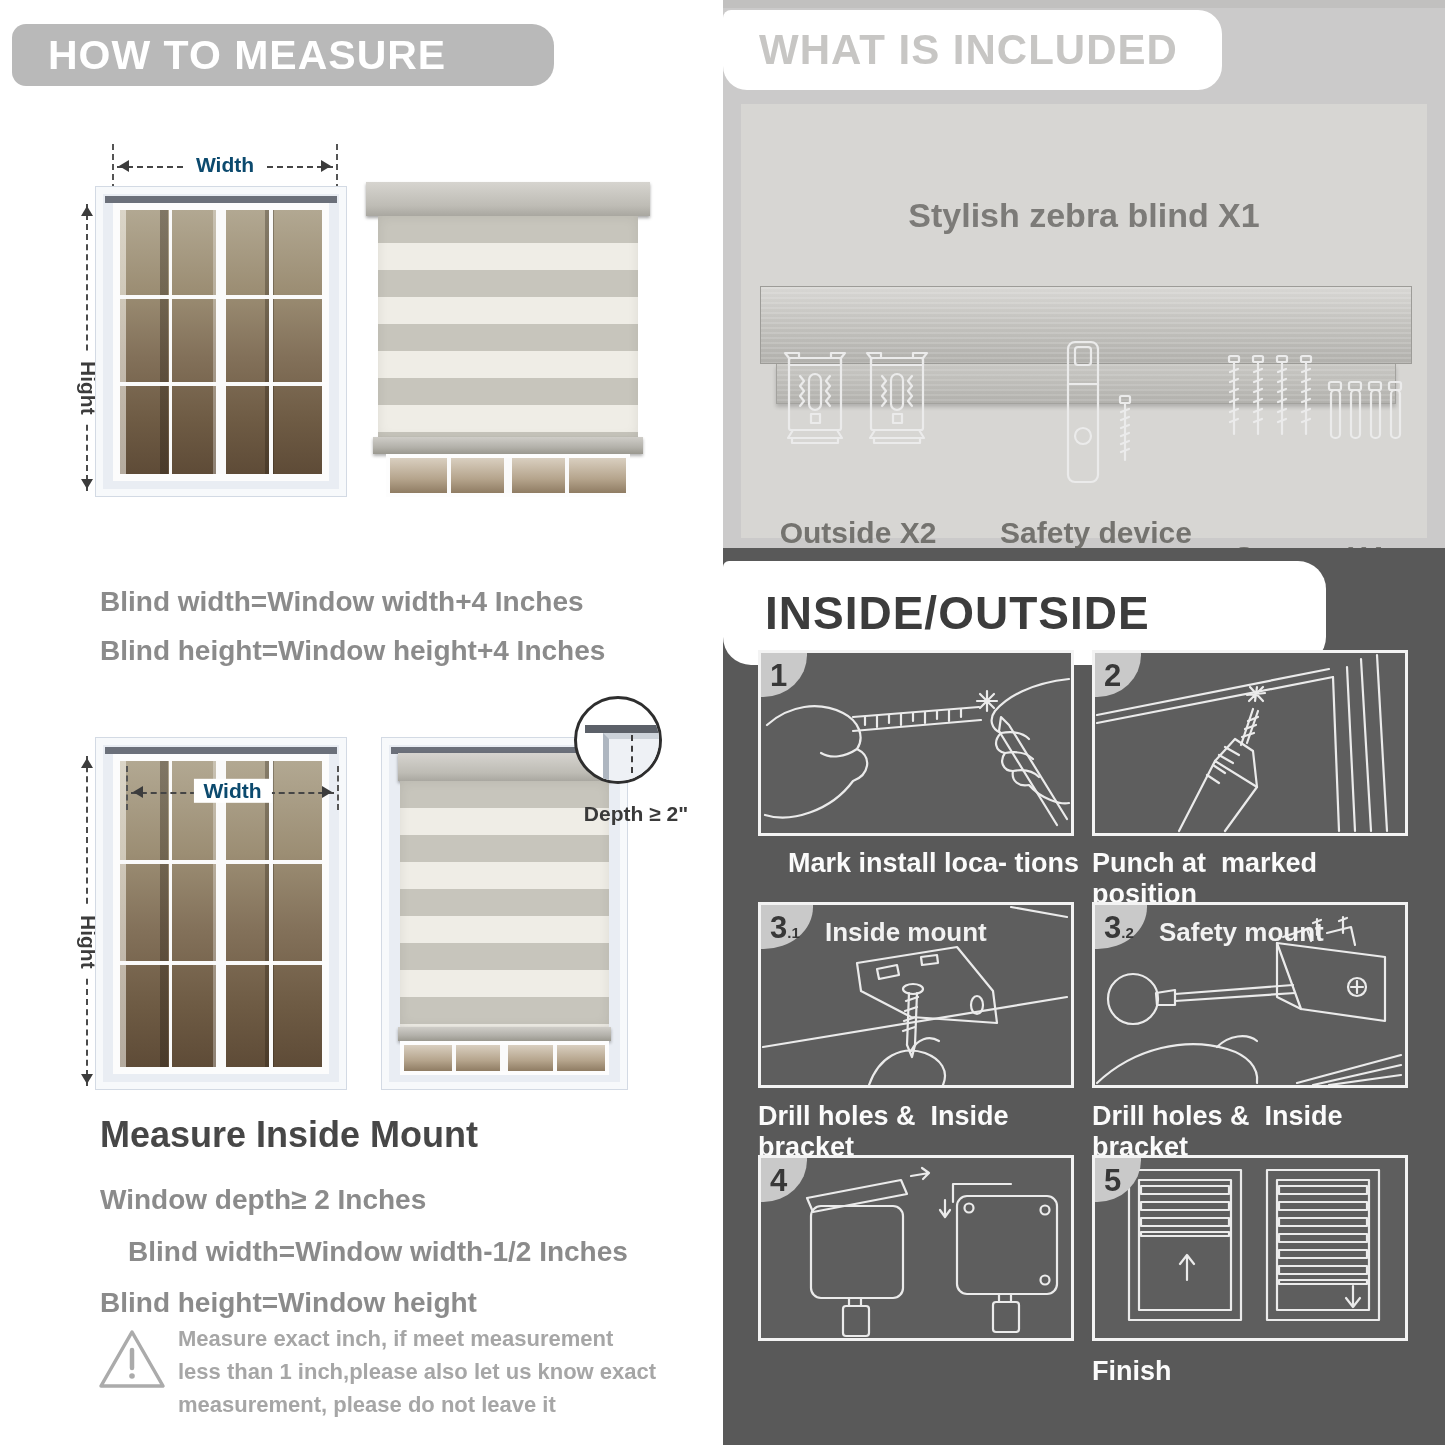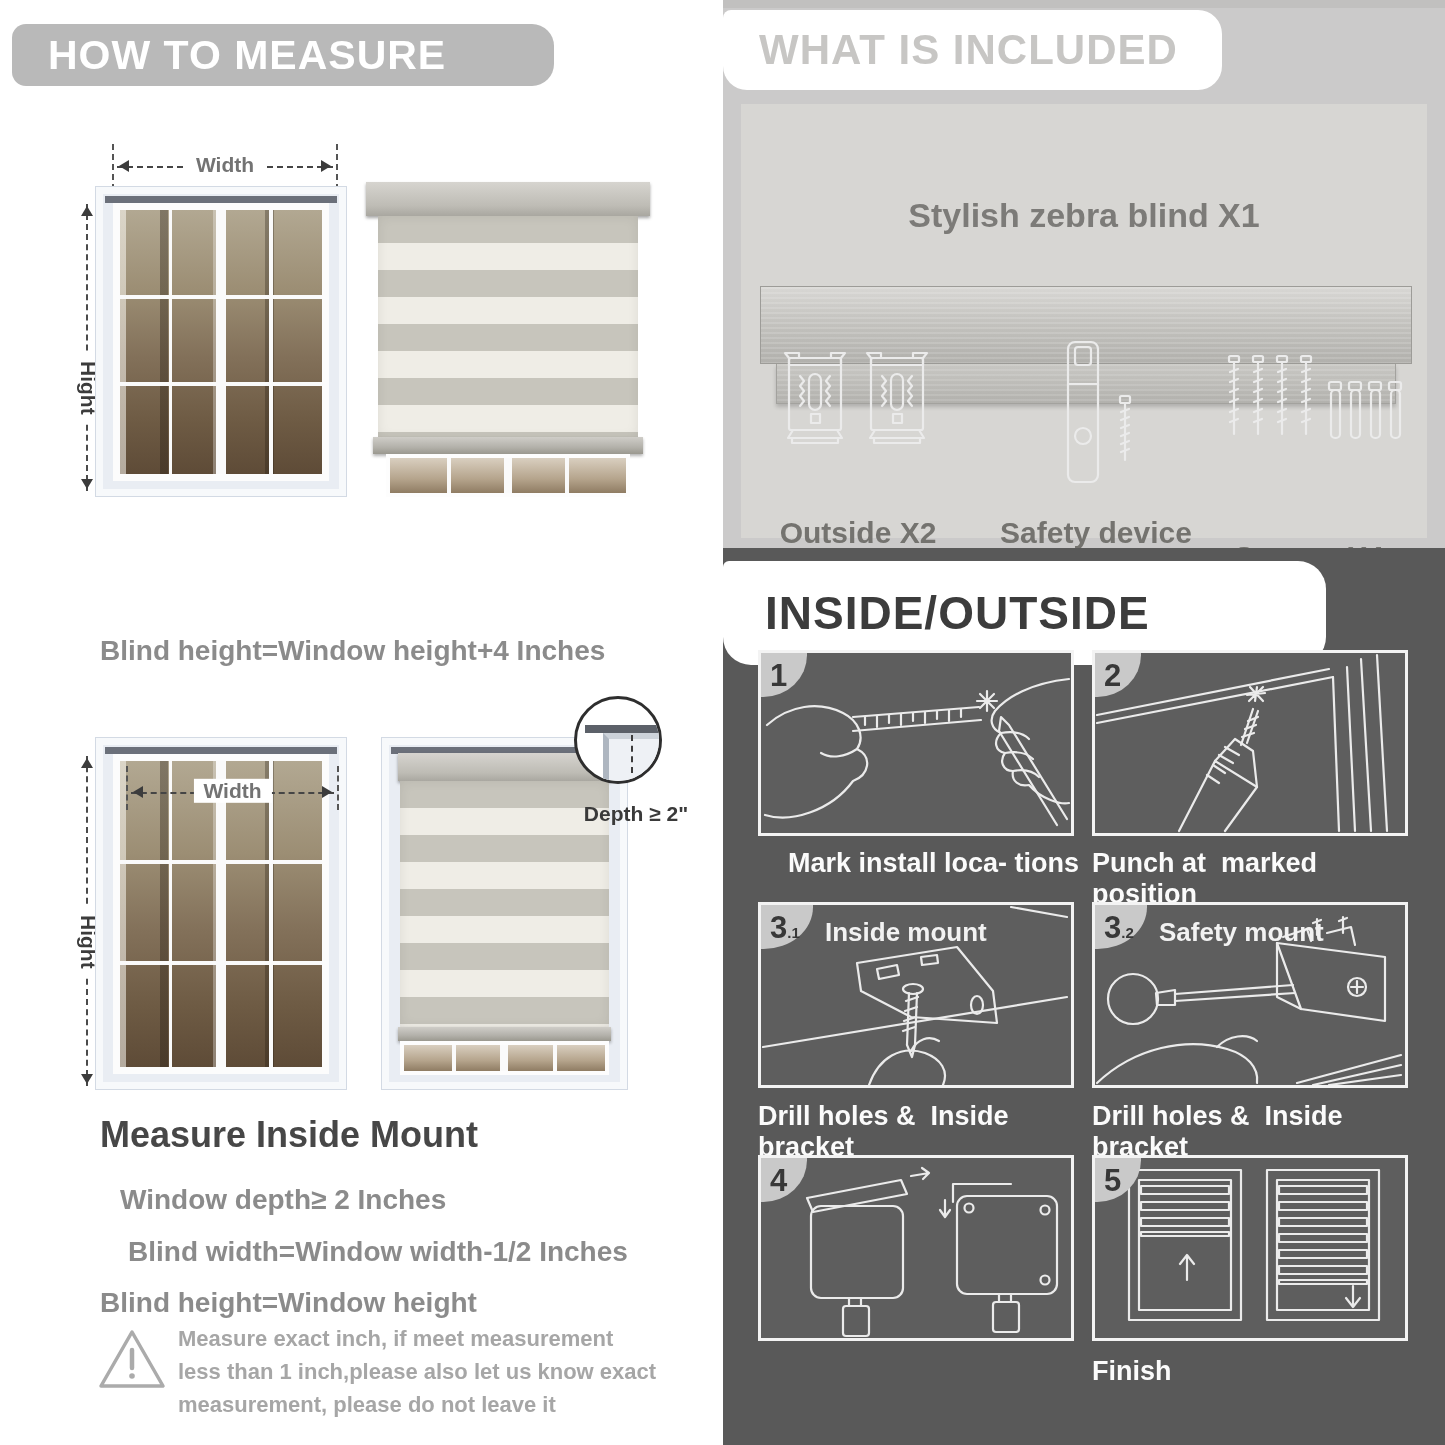--- a/index.html
+++ b/index.html
@@ -34,21 +34,21 @@
 
   
   .dimh { position:absolute; }
   .dimh .guide-l, .dimh .guide-r { position:absolute; top:0; bottom:0; width:0; border-left:2px dashed #555; }
   .dimh .guide-l { left:0; } .dimh .guide-r { right:0; }
   .dimh .dline { position:absolute; left:5px; right:5px; height:0; border-top:2px dashed #454545; }
   .dimh .ah-l, .dimh .ah-r { position:absolute; width:0; height:0; border:6px solid transparent; }
   .dimh .ah-l { left:1px; border-right:10px solid #3c3c3c; margin-top:-6px; }
   .dimh .ah-r { right:1px; border-left:10px solid #3c3c3c; margin-top:-6px; }
   .dimh .dlabel { position:absolute; left:50%; transform:translate(-50%,-55%); background:#ffffff;
-    padding:0 10px; font-size:21px; font-weight:bold; color:#737373; }
+    padding:0 10px; font-size:21px; font-weight:bold; color:#0c4a6e; }
   .dimv { position:absolute; width:30px; }
   .dimv .dline { position:absolute; left:14px; top:4px; bottom:4px; width:0; border-left:2px dashed #4a4a4a; }
   .dimv .ah-u { position:absolute; left:9px; top:0; width:0; height:0; border:6px solid transparent; border-bottom:10px solid #3c3c3c; }
   .dimv .ah-d { position:absolute; left:9px; bottom:0; width:0; height:0; border:6px solid transparent; border-top:10px solid #3c3c3c; }
   .dimv .dlabel { position:absolute; left:4px; background:#ffffff; padding:8px 0;
     font-size:21px; font-weight:bold; color:#3c3c3c; writing-mode:vertical-rl; }
 
   
   .blind { position:absolute; }
   .cassette { position:absolute; left:0; right:0; top:0; height:34px;
@@ -155,20 +155,21 @@
 
   <div class="blind" style="left:366px; top:182px; width:284px; height:315px;">
     <div class="cassette"></div>
     <div class="zebra" style="left:12px; right:12px; top:34px; bottom:59px;"></div>
     <div class="rail" style="left:7px; right:7px; bottom:43px;"></div>
     <div class="blind-foot" style="left:20px; right:20px; bottom:0; height:43px;">
       <div class="glass-lite"></div>
     </div>
   </div>
 
+  <div class="mline" style="left:100px; top:586px;">Blind width=Window width+4 Inches</div>
   <div class="mline" style="left:100px; top:635px;">Blind height=Window height+4 Inches</div>
 
   <div class="dimh" style="left:126px; top:766px; width:213px; height:44px; z-index:3;">
     <div class="guide-l"></div>
     <div class="guide-r"></div>
     <div class="dline" style="top:26px;"></div>
     <div class="ah-l" style="top:26px;"></div>
     <div class="ah-r" style="top:26px;"></div>
     <div class="dlabel" style="top:26px;">Width</div>
   </div>
@@ -200,21 +201,21 @@
   </div>
 
   <div class="callout" style="left:574px; top:696px;">
     <div class="co-h"></div>
     <div class="co-in"></div>
     <div class="co-dash"></div>
   </div>
   <div class="co-label" style="left:576px; top:802px; width:120px; text-align:center;">Depth ≥ 2"</div>
 
   <div class="mtitle" style="left:100px; top:1114px;">Measure Inside Mount</div>
-  <div class="mline" style="left:100px; top:1184px;margin-left:20px;">Window depth≥ 2 Inches</div>
+  <div class="mline" style="left:100px; top:1184px;">Window depth≥ 2 Inches</div>
   <div class="mline" style="left:100px; top:1236px;margin-left:28px;">Blind width=Window width-1/2 Inches</div>
   <div class="mline" style="left:100px; top:1287px;">Blind height=Window height</div>
 
   <svg style="position:absolute; left:96px; top:1326px;" width="72" height="68" viewBox="0 0 72 68">
     <path d="M36,6 L67,60 L5,60 Z" fill="none" stroke="#ababab" stroke-width="3.5" stroke-linejoin="round"></path>
     <path d="M36,24 L36,42" fill="none" stroke="#ababab" stroke-width="4.5" stroke-linecap="round"></path>
     <circle cx="36" cy="50" r="2.8" fill="#ababab" stroke="none"></circle>
   </svg>
   <div class="warn-text" style="left:178px; top:1322px;">Measure exact inch, if meet measurement less than 1 inch,please also let us know exact measurement, please do not leave it</div>
 

